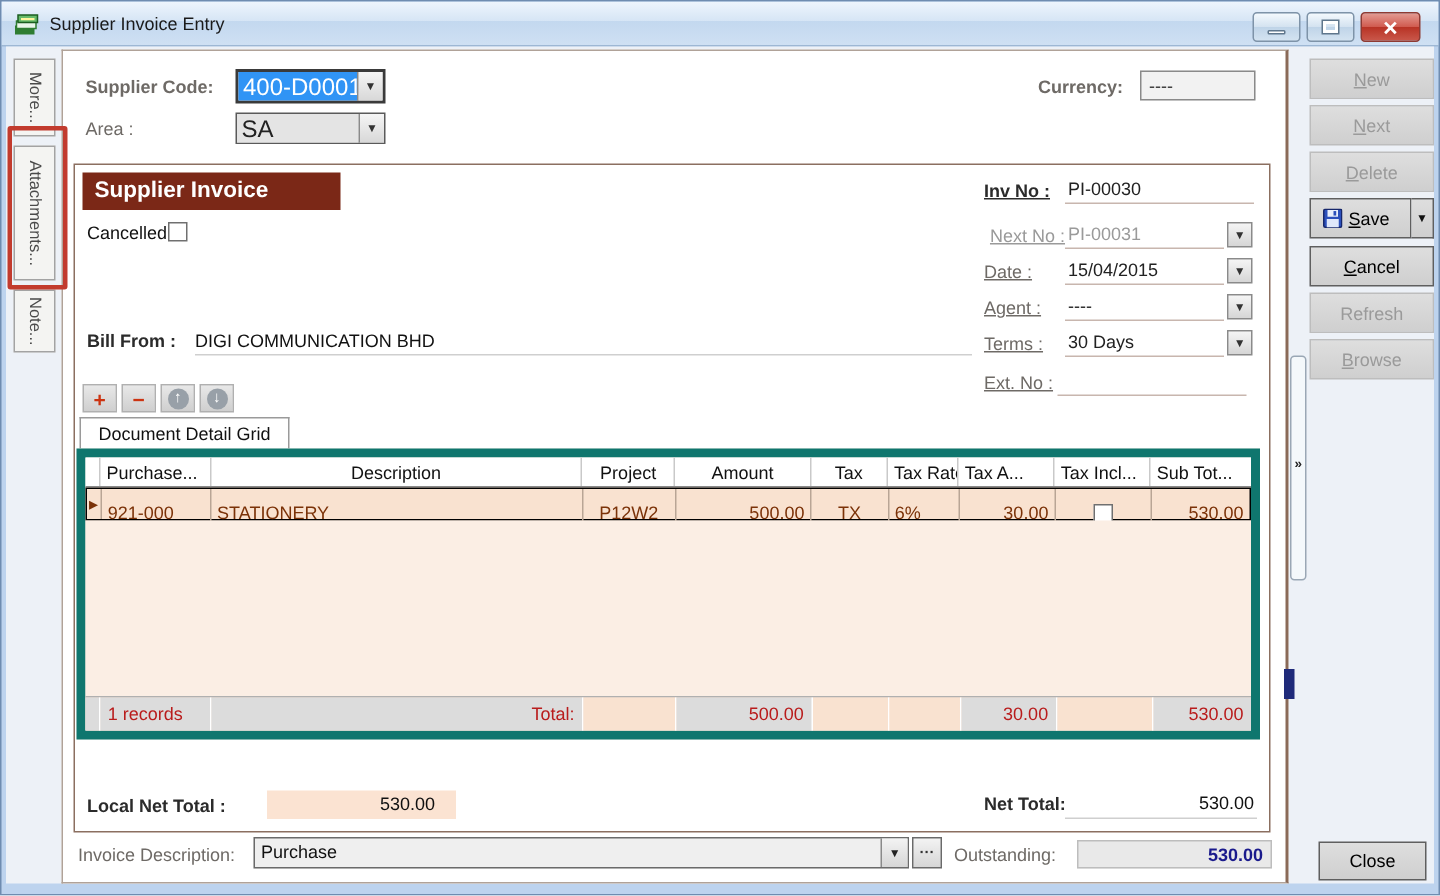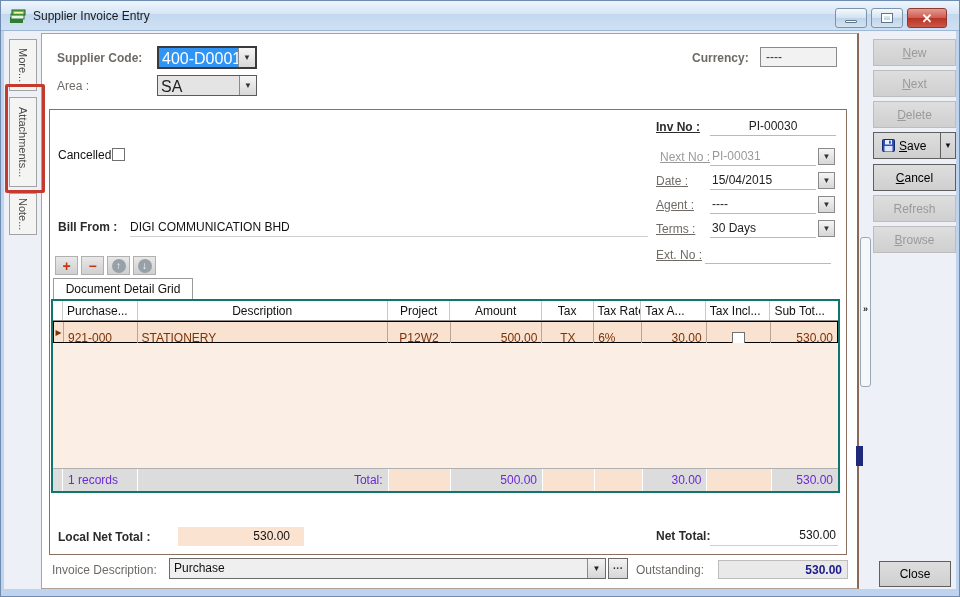--- a/index.html
+++ b/index.html
@@ -65,21 +65,21 @@
             border:1px solid #8b6f60; background:#fff; }
   .inv-header { position:absolute; left:5px; top:5px; width:172px; height:25px; background:#7b2817;
                 color:#fff; font-size:15px; font-weight:bold; padding:3px 0 0 8px; }
   .cancelled-label { position:absolute; left:8px; top:38px; color:#111; }
   .checkbox { display:inline-block; width:13px; height:13px; background:#fff; border:1px solid #707070; }
   .cancelled-box { position:absolute; left:62px; top:38px; }
 
   .frow-label { position:absolute; left:606px; width:54px;text-decoration:underline; }
   .frow-value { position:absolute; left:660px; width:106px; height:18px; padding:1px 2px;
                 border-bottom:1px solid #c8b6ae; white-space:nowrap; }
-  .frow-value.wide { width:126px;text-align:center; }
+  .frow-value.wide { width:126px; }
   .frow-dd { position:absolute; left:768px; width:17px; height:17px; border:1px solid #8a8a8a;
              background:linear-gradient(#f5f5f5,#d6d6d6); display:flex; align-items:center;
              justify-content:center; font-size:8px; color:#333; cursor:pointer; }
   .grey-text { color:#9a9a9a; }
 
   .billfrom-label { position:absolute; left:8px; top:110px; }
   .billfrom-value { position:absolute; left:80px; top:110px; width:518px; height:17px;
                     border-bottom:1px solid #cfcfcf; color:#111; }
 
   .toolbar { position:absolute; left:5px; top:146px; display:flex; gap:3px; }
@@ -87,34 +87,34 @@
           display:flex; align-items:center; justify-content:center; cursor:pointer;
           font-weight:bold; font-size:14px; color:#cc3311; }
   .tbtn .circ { width:14px; height:14px; border-radius:50%; background:#98a0a8; color:#fff;
                 font-size:10px; font-weight:bold; display:flex; align-items:center;
                 justify-content:center; }
 
   .grid-tab { position:absolute; left:3px; top:168px; width:140px; height:21px; background:#fff;
               border:1px solid #9a9a9a; border-bottom:none; display:flex; align-items:center;
               justify-content:center; color:#111; cursor:pointer; }
 
-  .grid { position:absolute; left:1px; top:189px; width:789px; height:194px; border:2px solid #0f766e;
+  .grid { position:absolute; left:1px; top:189px; width:789px; height:194px; border:6px solid #0f766e;
           background:#fbeee4; display:flex; flex-direction:column; }
   .g-header { display:flex; height:20px; background:#fff; border-bottom:1px solid #8a8a8a; }
   .g-header .gc { border-right:1px solid #c9c9c9; display:flex; align-items:center; padding:0 4px;
                   color:#111; overflow:hidden; white-space:nowrap; }
   .g-row { display:flex; height:22px; background:#f9e2d0; border:1px solid #000; color:#7b3208; }
   .g-row .gc { border-right:1px solid #b9a595; display:flex; align-items:center; padding:16px 4px;
                overflow:hidden; white-space:nowrap; }
   .gc.c { justify-content:center; } .gc.r { justify-content:flex-end; }
   .g-body { flex:1; background:#fbeee4; }
   .g-footer { display:flex; height:23px; background:#f9e2d0; border-top:1px solid #b0b0b0;
               align-items:stretch; }
   .g-footer .fc { display:flex; align-items:center; padding:0 5px; border-right:1px solid #fff;
-                  color:#6d28d9; overflow:hidden; white-space:nowrap; }
+                  color:#b91c1c; overflow:hidden; white-space:nowrap; }
   .fc.grey { background:#dcdcdc; } .fc.peach { background:#f9e2d0; }
 
   .lnt-label { position:absolute; left:8px; top:420px; }
   .lnt-field { position:absolute; left:128px; top:417px; width:126px; height:19px; background:#fbe3d2;
                text-align:right; padding:2px 14px 0 0; color:#111; }
   .nt-label { position:absolute; left:606px; top:419px; }
   .nt-value { position:absolute; left:660px; top:418px; width:128px; height:18px; text-align:right;
               border-bottom:1px solid #cfcfcf; color:#111; padding-right:2px; }
 
   
@@ -208,20 +208,21 @@
       <span class="lbl-b currency-label">Currency:</span>
       <div class="currency-field">----</div>
 
       <span class="lbl area-label">Area :</span>
       <div class="combo combo-area">
         <span class="cval">SA</span>
         <span class="ddbtn">▼</span>
       </div>
 
       <div class="bigbox">
+        <div class="inv-header">Supplier Invoice</div>
 
         <span class="cancelled-label">Cancelled</span>
         <span class="checkbox cancelled-box"></span>
 
         <span class="frow-label lbl-dark" style="top:10px;">Inv No :</span>
         <span class="frow-value wide" style="top:8px;">PI-00030</span>
 
         <span class="frow-label grey-text" style="top:40px;text-align:right;">Next No :</span>
         <span class="frow-value grey-text" style="top:38px;">PI-00031</span>
         <span class="frow-dd" style="top:38px;">▼</span>

